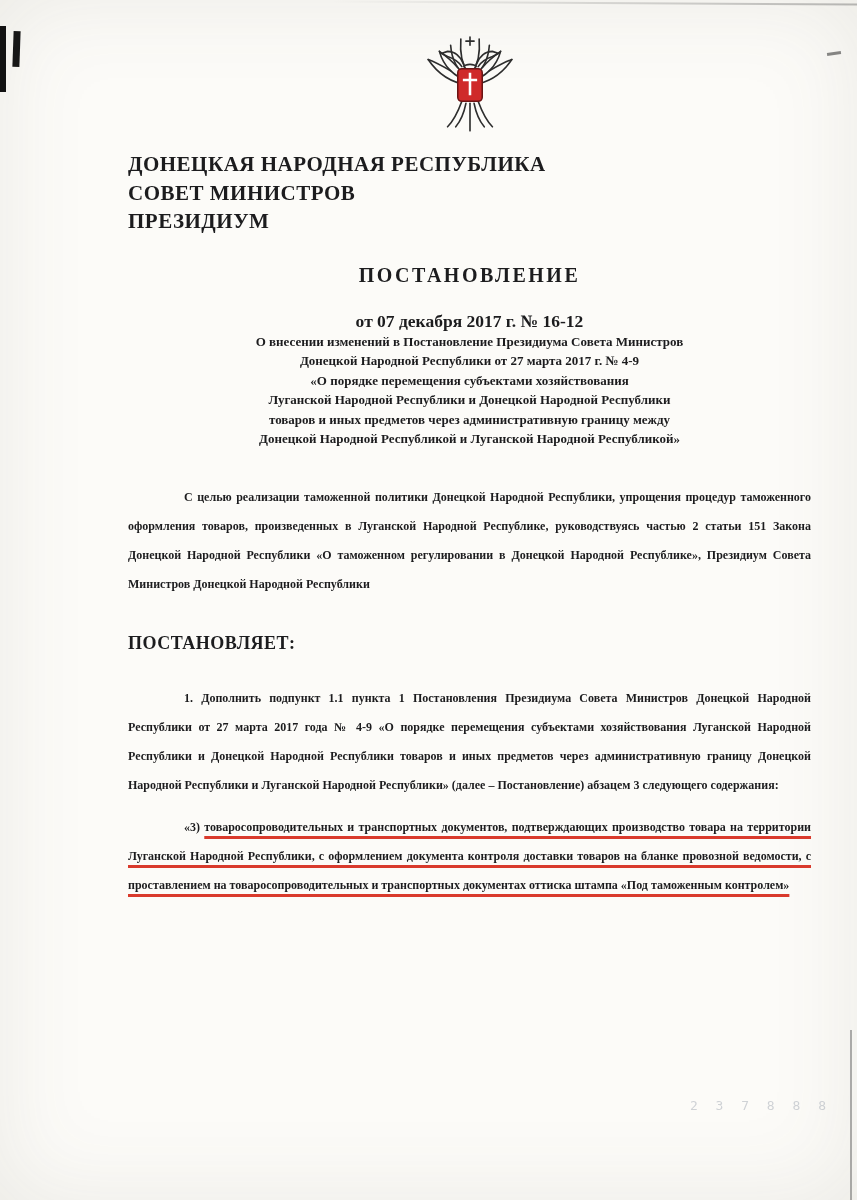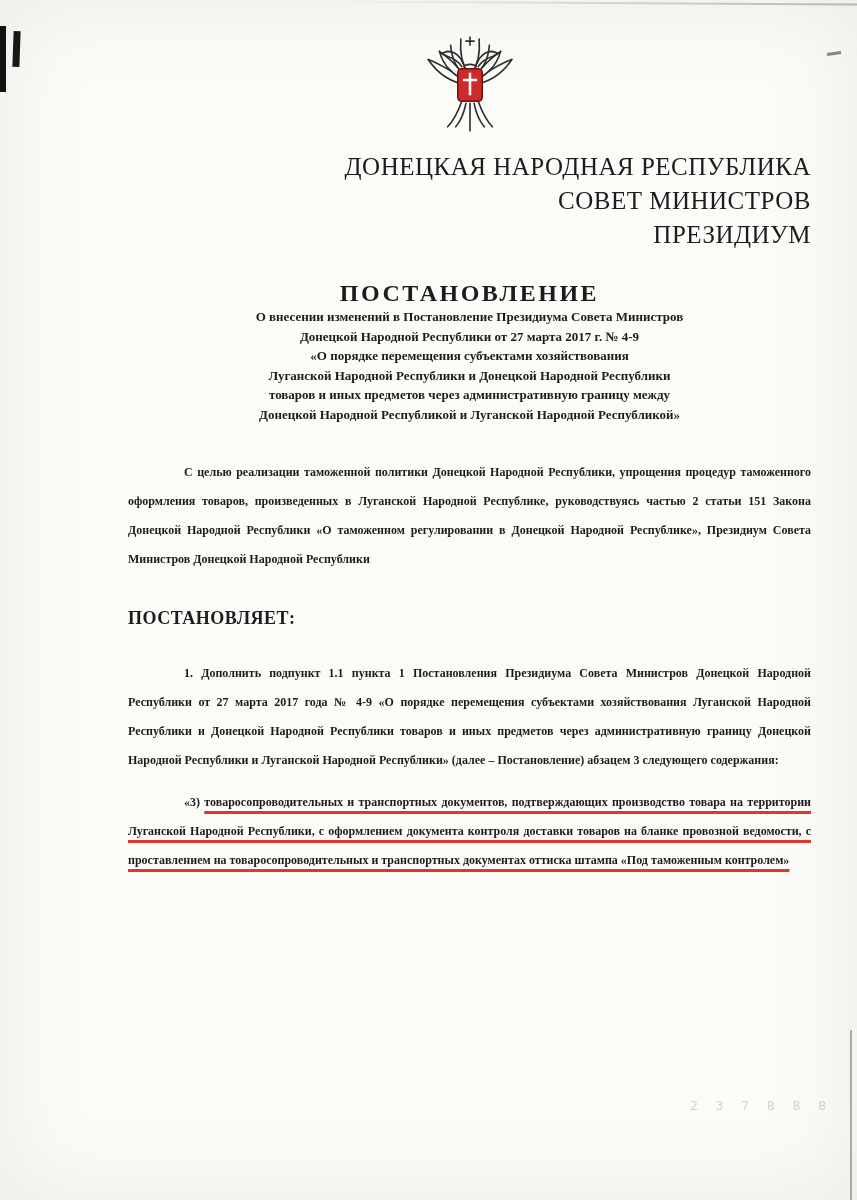--- a/index.html
+++ b/index.html
@@ -31,24 +31,24 @@
     position:absolute;right:26px;top:1098px;
     font-family:"DejaVu Sans Mono",monospace;
     font-size:13px;letter-spacing:5px;color:#87909f;opacity:.38;
   }
   
   .emblem{text-align:center;margin:6px 0 8px 0;}
   .emblem svg{display:inline-block;}
   
   .org{
     margin-top:8px;
-    font-size:25px;font-weight:400;line-height:1.36;
-    text-align:right;white-space:pre-line;letter-spacing:.5px;
+    font-size:21px;font-weight:700;line-height:1.36;
+    text-align:left;white-space:pre-line;letter-spacing:.5px;
   }
-  .doctype{margin-top:28px;font-size:24px;font-weight:700;text-align:center;letter-spacing:2.5px;}
+  .doctype{margin-top:28px;font-size:20px;font-weight:700;text-align:center;letter-spacing:2.5px;}
   .dateline{margin-top:24px;font-size:17.5px;font-weight:700;text-align:center;}
   .title{
     font-size:13px;font-weight:700;line-height:1.5;
     text-align:center;white-space:pre-line;
   }
   
   .para{
     margin:0;
     font-size:12px;font-weight:700;line-height:29px;
     text-align:justify;text-indent:56px;
@@ -107,20 +107,21 @@
       </g>
       <rect x="47" y="36" width="24" height="32" rx="4" fill="var(--shield)" stroke="#6b1414" stroke-width="1.5"></rect>
       <path d="M59,40 L59,62 M52,47 L66,47" stroke="#ffffff" stroke-width="2.5" fill="none"></path>
     </svg>
   </div>
 
   <div class="org">ДОНЕЦКАЯ НАРОДНАЯ РЕСПУБЛИКА
 СОВЕТ МИНИСТРОВ
 ПРЕЗИДИУМ</div>
   <div class="doctype">ПОСТАНОВЛЕНИЕ</div>
+  <div class="dateline">от 07 декабря 2017 г. № 16-12</div>
   <div class="title">О внесении изменений в Постановление Президиума Совета Министров
 Донецкой Народной Республики от 27 марта 2017 г. № 4-9
 «О порядке перемещения субъектами хозяйствования
 Луганской Народной Республики и Донецкой Народной Республики
 товаров и иных предметов через административную границу между
 Донецкой Народной Республикой и Луганской Народной Республикой»</div>
 
   <p class="para preamble">С целью реализации таможенной политики Донецкой Народной Республики, упрощения процедур таможенного оформления товаров, произведенных в Луганской Народной Республике, руководствуясь частью 2 статьи 151 Закона Донецкой Народной Республики «О таможенном регулировании в Донецкой Народной Республике», Президиум Совета Министров Донецкой Народной Республики</p>
   <div class="resolves">ПОСТАНОВЛЯЕТ:</div>
   <p class="para item1">1.  Дополнить подпункт 1.1 пункта 1 Постановления Президиума Совета Министров Донецкой Народной Республики от 27 марта 2017 года № 4-9 «О порядке перемещения субъектами хозяйствования Луганской Народной Республики и Донецкой Народной Республики товаров и иных предметов через административную границу Донецкой Народной Республики и Луганской Народной Республики» (далее – Постановление) абзацем 3 следующего содержания:</p>

